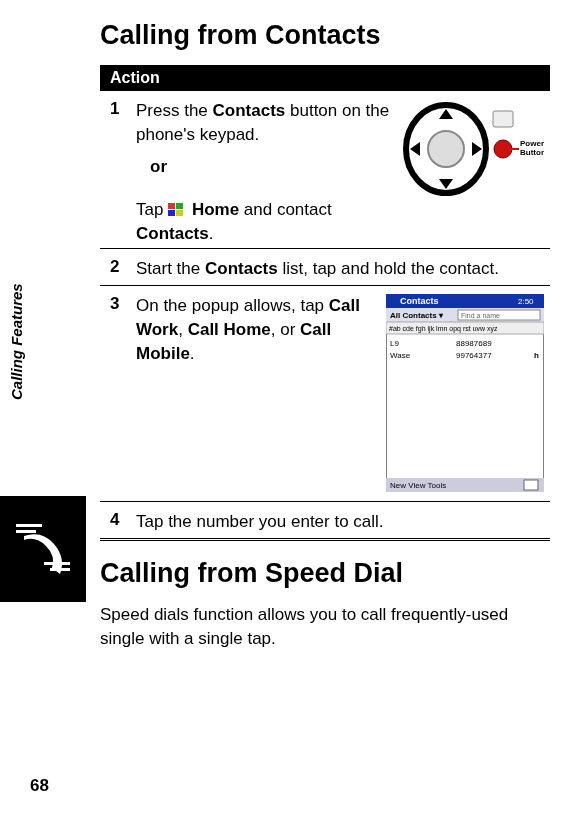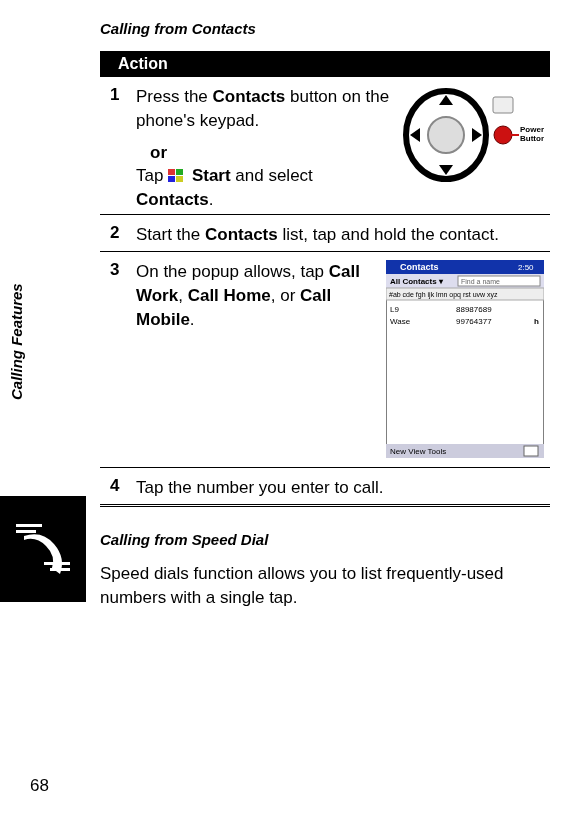--- a/index.html
+++ b/index.html
@@ -1,37 +1,37 @@
 <!DOCTYPE html>
 <html><head>
   <meta charset="utf-8">
   <style>
     *{box-sizing:border-box;margin:0;padding:0}
     body{width:580px;height:818px;background:#fff;font-family:Arial,Helvetica,sans-serif;color:#000;position:relative}
     .page{padding:20px 30px 0 100px;position:relative}
-    .h1{font-style:italic;font-weight:bold;font-size:15px;margin-bottom:14px}
+    .h1{font-weight:bold;font-size:27px;margin-bottom:14px}
     .para{font-size:17px;line-height:1.45;margin-bottom:18px}
     .action-table{width:100%;border-collapse:collapse}
-    .action-th{background:#000;color:#fff;font-size:16px;font-weight:bold;text-align:left;padding:4px 18px}
+    .action-th{background:#000;color:#fff;font-size:16px;font-weight:bold;text-align:left;padding:4px 10px}
     .num-col{width:36px;vertical-align:top;padding:8px 4px 8px 10px;font-size:17px;font-weight:bold}
     .txt-col{vertical-align:top;padding:8px 6px 2px 0;font-size:17px;line-height:1.4}
     .row-sep td{border-bottom:1px solid #000}
     .bot-dbl td{border-bottom:3px double #000}
     .stepwrap{display:flex;gap:10px}
     .stepmain{flex:1}
-    .indent{margin:8px 0 0 14px;font-weight:bold}
+    .indent{margin:8px 0 20px 14px;font-weight:bold}
     .start-icon{display:inline-block;width:16px;height:14px;vertical-align:-2px;margin-right:3px}
     .side-label{position:absolute;left:8px;top:400px;transform:rotate(-90deg);transform-origin:left top;font-size:15px;font-style:italic;font-weight:bold;white-space:nowrap}
     .black-tab{position:absolute;left:0;top:496px;width:86px;height:106px;background:#000}
     .phone-icon{position:absolute;left:14px;top:516px}
-    .pagenum{position:absolute;left:30px;bottom:22px;font-weight:normal;font-size:17px}
+    .pagenum{position:absolute;left:30px;bottom:22px;font-weight:bold;font-size:17px}
     .illus-keypad{width:143px;height:100px}
     .illus-screen{width:158px;height:198px}
     .kebs{font-weight:bold;font-family:"Arial Narrow",Arial,sans-serif}
-    .last-heading{margin-top:24px}
+    .last-heading{margin-top:17px}
   </style>
 </head>
 <body>
 
 <div class="side-label">Calling Features</div>
 
 <div class="black-tab"></div>
 <svg class="phone-icon" width="58" height="62" viewBox="0 0 58 62">
   <g fill="#fff">
     <rect x="2" y="8" width="26" height="3"></rect>
@@ -60,21 +60,21 @@
           <div class="stepmain">
             <span>Press the </span><span class="kebs">Contacts</span><span> button on the phone's keypad.</span>
             <div class="indent">or</div>
             <span>Tap </span>
             <svg class="start-icon" viewBox="0 0 16 14">
               <rect x="0" y="0" width="7" height="6" fill="#d33"></rect>
                   <rect x="8" y="0" width="7" height="6" fill="#2a2"></rect>
               <rect x="0" y="7" width="7" height="6" fill="#22d"></rect>
                   <rect x="8" y="7" width="7" height="6" fill="#cc2"></rect>
             </svg>
-            <span class="kebs">Start</span><span> and select </span><span class="kebs">Contacts</span><span>.</span>
+            <span class="kebs">Home</span><span> and contact </span><span class="kebs">Contacts</span><span>.</span>
           </div>
           <div>
             <svg class="illus-keypad" viewBox="0 0 143 100">
               <rect x="0" y="0" width="143" height="100" fill="#fff"></rect>
               <ellipse cx="45" cy="50" rx="40" ry="44" fill="#fff" stroke="#000" stroke-width="6"></ellipse>
               <ellipse cx="45" cy="50" rx="18" ry="18" fill="#ddd" stroke="#888" stroke-width="2"></ellipse>
               <g fill="#000">
                     <polygon points="45,10 38,20 52,20"></polygon>
                     <polygon points="45,90 38,80 52,80"></polygon>
                     <polygon points="9,50 19,43 19,57"></polygon>
@@ -132,17 +132,17 @@
     </tr>
 
     <tr class="bot-dbl">
       <td class="num-col">4</td>
       <td class="txt-col">Tap the number you enter to call.</td>
     </tr>
   </tbody>
     </table>
 
   <h2 class="h1 last-heading">Calling from Speed Dial</h2>
-  <p class="para">Speed dials function allows you to list frequently-used numbers with a single tap.</p>
+  <p class="para">Speed dials function allows you to call frequently-used single with a single tap.</p>
 
 </div>
 
 <div class="pagenum">68</div>
 
 </body></html>

